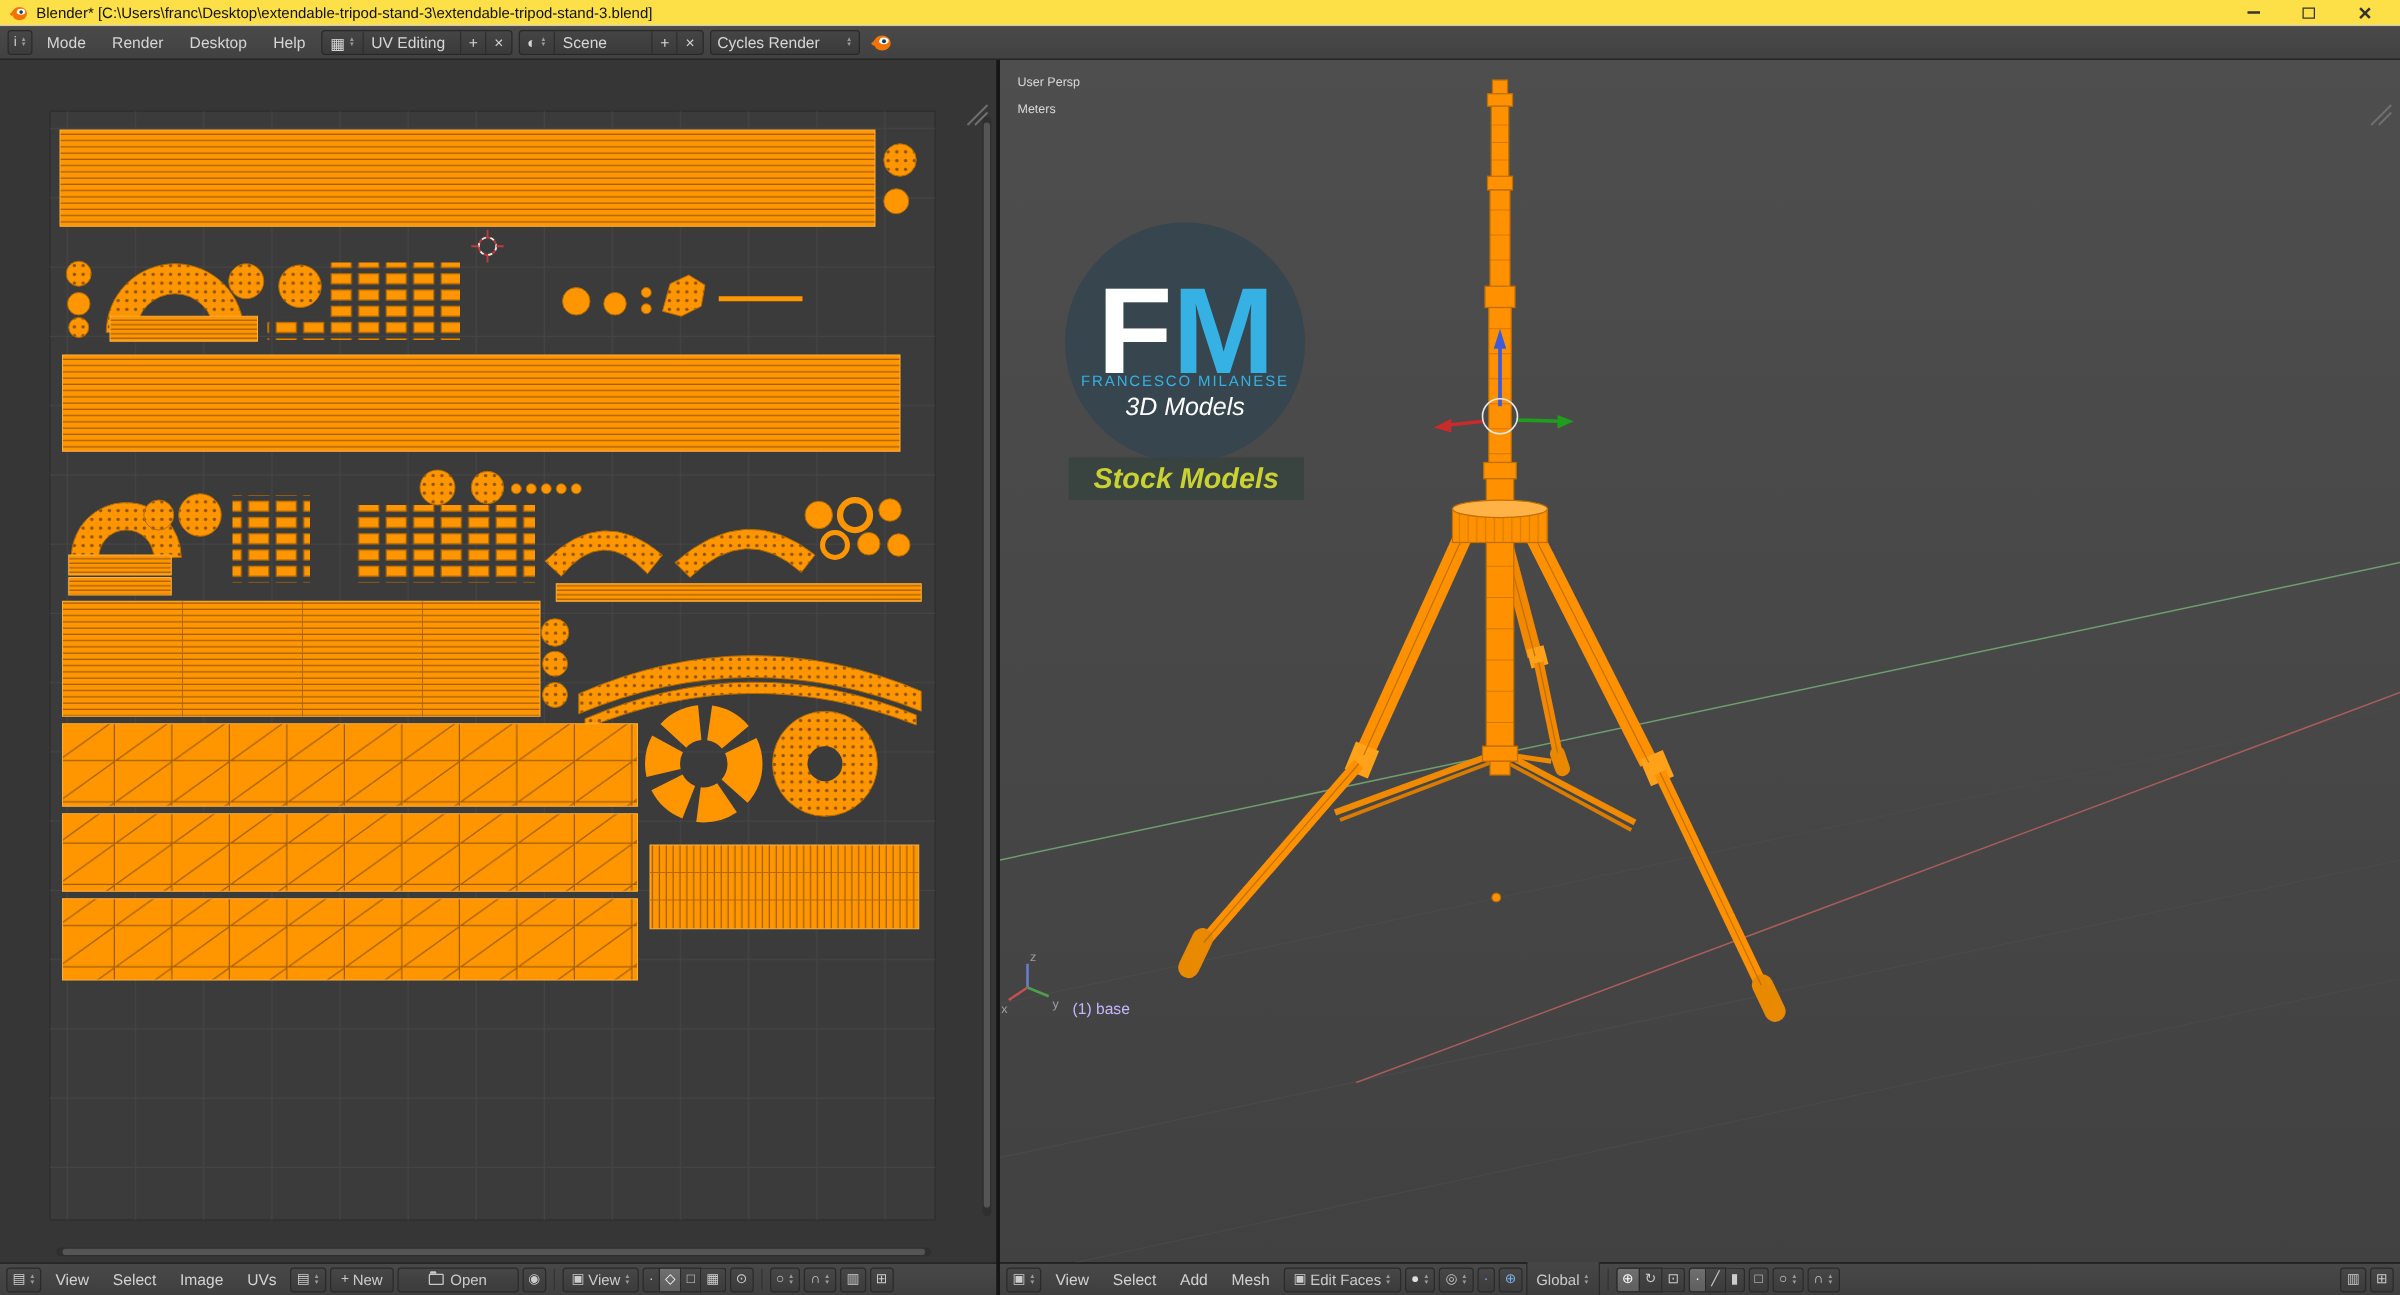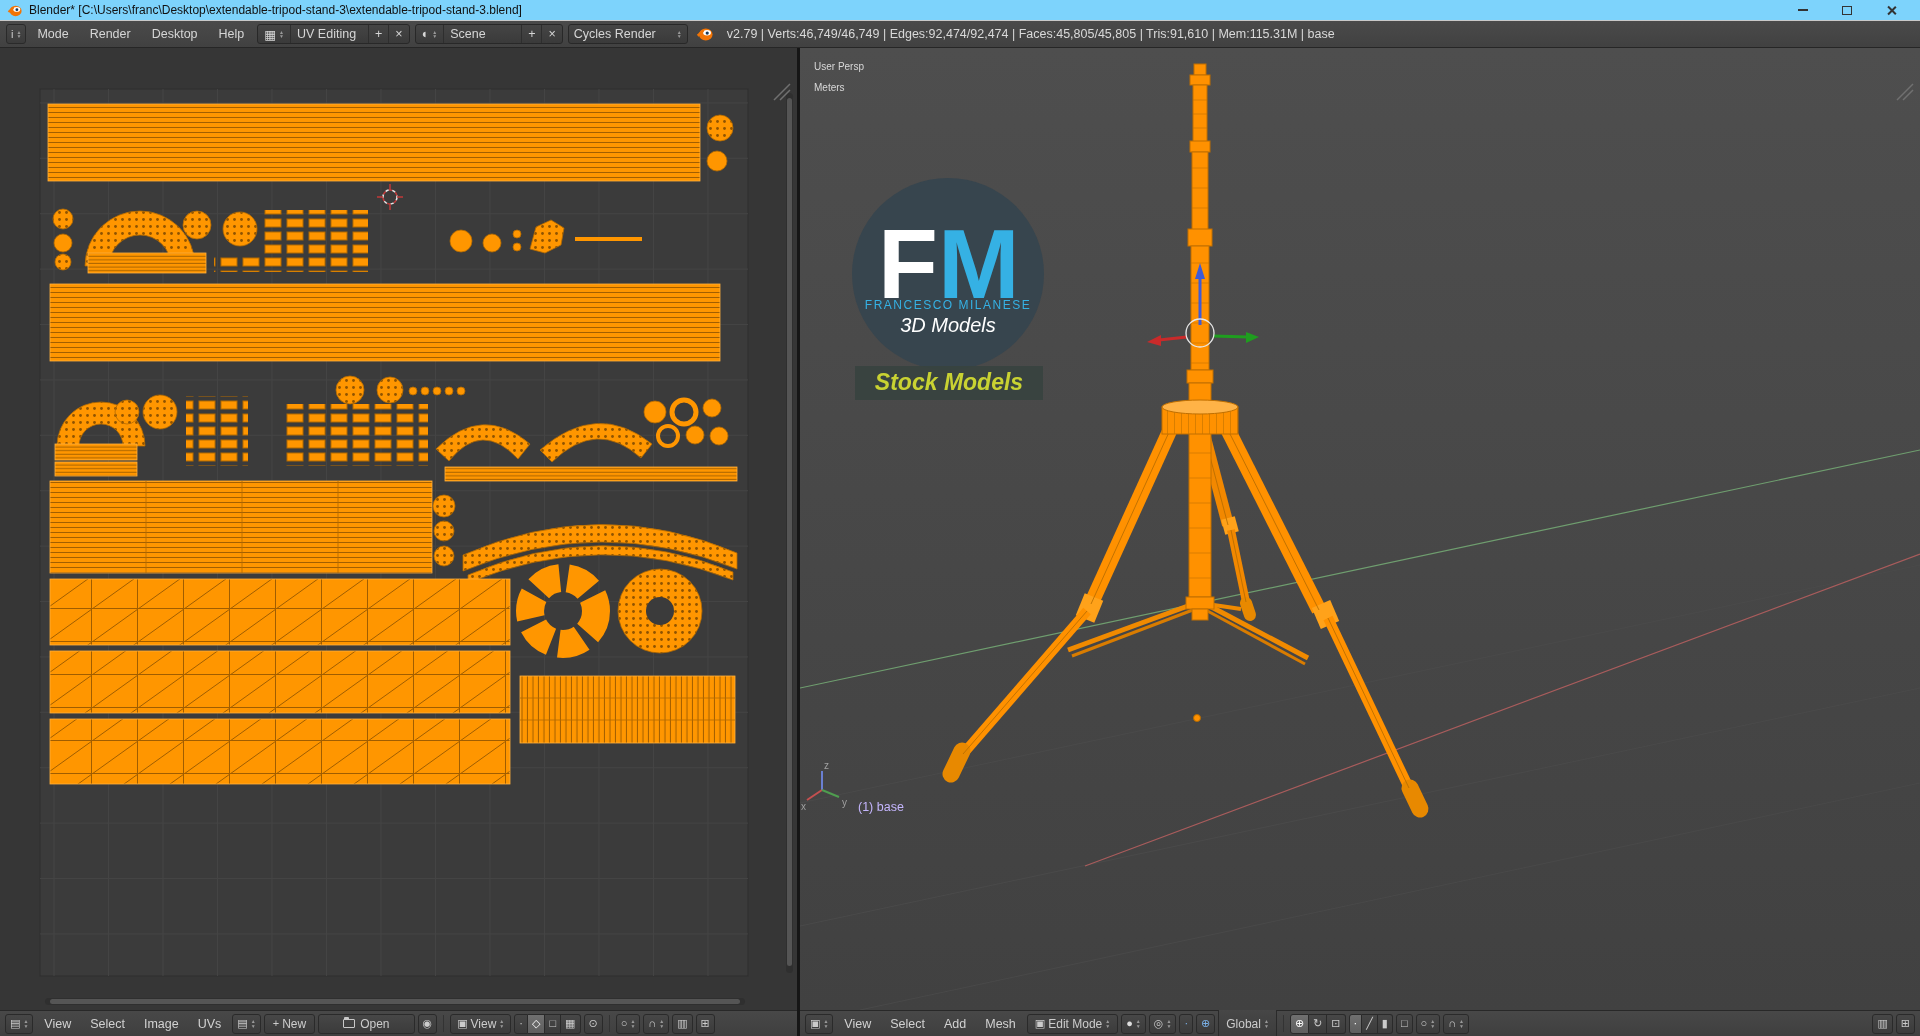--- a/index.html
+++ b/index.html
@@ -1,21 +1,21 @@
 <!DOCTYPE html>
 <html><head>
 <meta charset="utf-8">
 <style>
   *{margin:0;padding:0;box-sizing:border-box}
   html,body{width:1920px;height:1036px;overflow:hidden;background:#161616;
     font-family:"Liberation Sans","DejaVu Sans",sans-serif}
   svg{font-family:inherit;display:block}
 
   
-  .titlebar{height:21px;background:#7dd3fc;border-bottom:1px solid #c9c9c9;
+  .titlebar{height:21px;background:#fde047;border-bottom:1px solid #c9c9c9;
     display:flex;align-items:center;padding:0 7px;gap:7px;font-size:12px;color:#111}
   .title-text{white-space:nowrap}
   .win-controls{margin-left:auto;display:flex;align-items:center}
   .winbtn{width:44px;height:20px;display:flex;align-items:center;justify-content:center;cursor:default}
   .ico-min{width:10px;height:2px;background:#333}
   .ico-max{width:10px;height:9px;border:1.5px solid #333}
   .ico-close{position:relative;width:11px;height:11px}
   .ico-close::before,.ico-close::after{content:"";position:absolute;left:5px;top:0;width:1.6px;height:11px;background:#333}
   .ico-close::before{transform:rotate(45deg)}
   .ico-close::after{transform:rotate(-45deg)}
@@ -139,21 +139,20 @@
   </div>
 
   <span class="blogo">
     <svg width="17" height="14" viewBox="0 0 20 16">
         <ellipse cx="11.5" cy="8.5" rx="8" ry="7" fill="#f27405"></ellipse>
         <ellipse cx="13" cy="6.5" rx="4.6" ry="3.2" fill="#fff"></ellipse>
         <circle cx="13.2" cy="6.9" r="1.9" fill="#1b3a57"></circle>
         <path d="M2 10 L8.5 4" stroke="#f27405" stroke-width="3" fill="none"></path>
       </svg>
   </span>
-  <span class="stats">v2.79 | Verts:46,749/46,749 | Edges:92,474/92,474 | Faces:45,805/45,805 | Tris:91,610 | Mem:115.31M | base</span>
 </div>
 
 <div class="main">
 
   <div class="editor uv-editor">
     <div class="editor-content" style="background:#363636">
       <svg viewBox="0 0 797 962">
         <defs>
           <pattern id="ph" width="8" height="5" patternUnits="userSpaceOnUse">
             <rect width="8" height="5" fill="#ff9600"></rect>
@@ -473,21 +472,21 @@
             <i>▲</i>
             <i>▼</i>
           </span>
       </div>
       <span class="menu2">View</span>
       <span class="menu2">Select</span>
       <span class="menu2">Add</span>
       <span class="menu2">Mesh</span>
       <div class="hbtn" style="padding:0 7px">
         <span>▣</span>
-        <span style="font-size:12px">Edit Mode</span>
+        <span style="font-size:12px">Edit Faces</span>
         <span class="updown">
             <i>▲</i>
             <i>▼</i>
           </span>
       </div>
       <div class="hbtn">
         <span style="color:#ddd">●</span>
         <span class="updown">
             <i>▲</i>
             <i>▼</i>

